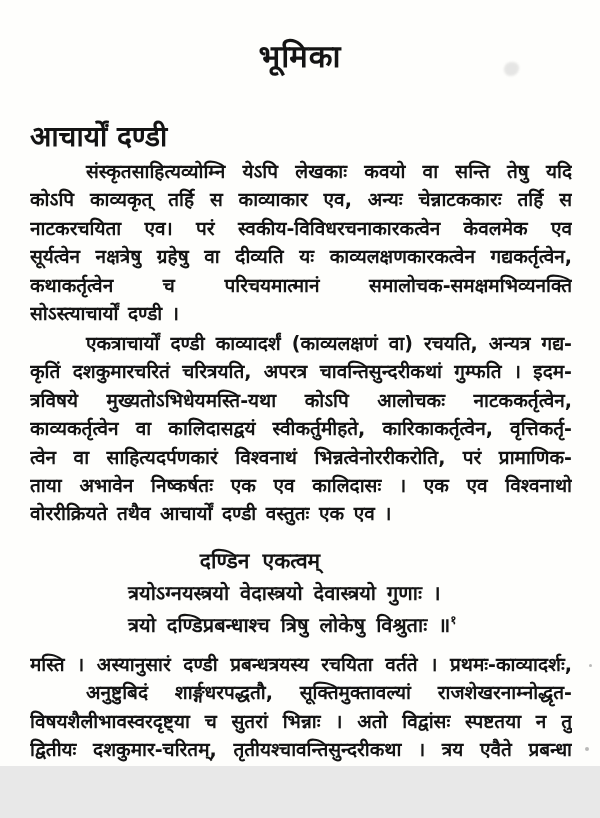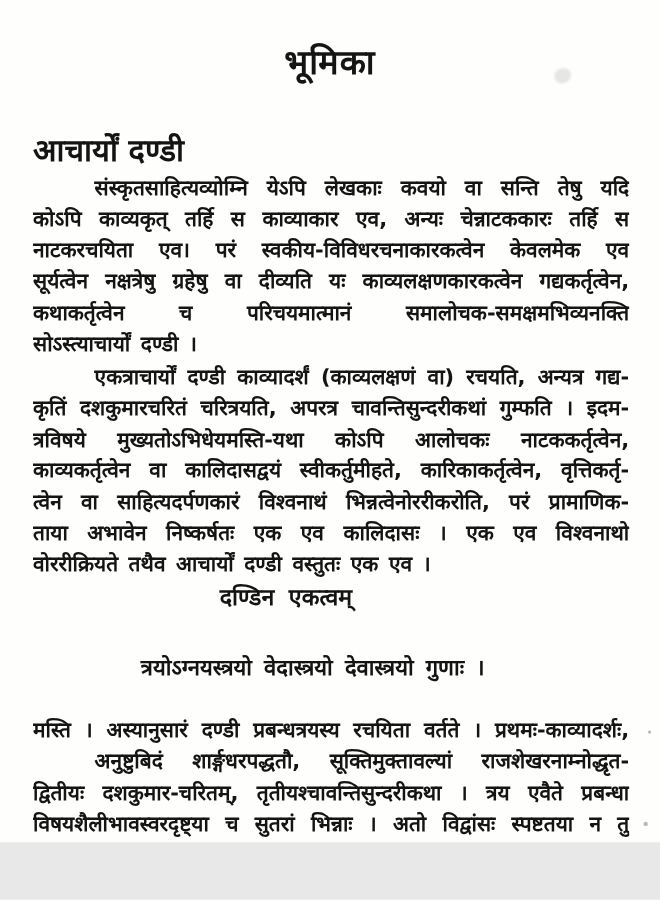--- a/index.html
+++ b/index.html
@@ -49,31 +49,31 @@
   .para-line {
     text-align: justify;
     text-align-last: justify;
     white-space: nowrap;
     overflow: hidden;
   }
   .line-left { text-align-last: left; }
   .indent { padding-left: 56px; }
   .subheading {
     position: absolute;
-    top: 528px;
+    top: 546px;
     left: 30px;
     width: 460px;
     text-align: center;
     font-size: 21px;
     font-weight: 700;
     word-spacing: 6px;
   }
   .verse {
     position: absolute;
-    top: 592px;
+    top: 578px;
     left: 128px;
     font-size: 20px;
     font-weight: 700;
     line-height: 31.5px;
     word-spacing: 4px;
   }
   .verse sup {
     font-size: 12px;
     vertical-align: super;
     line-height: 0;
@@ -127,25 +127,26 @@
     <div class="para-line">नाटकरचयिता एव। परं स्वकीय-विविधरचनाकारकत्वेन केवलमेक एव</div>
     <div class="para-line">सूर्यत्वेन नक्षत्रेषु ग्रहेषु वा दीव्यति यः काव्यलक्षणकारकत्वेन गद्यकर्तृत्वेन,</div>
     <div class="para-line">कथाकर्तृत्वेन च परिचयमात्मानं समालोचक-समक्षमभिव्यनक्ति</div>
     <div class="para-line line-left">सोऽस्त्याचार्यों दण्डी ।</div>
   </div>
 
   <div class="subheading">दण्डिन एकत्वम्</div>
 
   <div class="verse">
     <div class="verse-line">त्रयोऽग्नयस्त्रयो वेदास्त्रयो देवास्त्रयो गुणाः ।</div>
+    <div class="verse-line"><span>त्रयो दण्डिप्रबन्धाश्च त्रिषु लोकेषु विश्रुताः ॥</span><sup>१</sup></div>
   </div>
 
   <div class="para para-3">
     <div class="para-line">मस्ति । अस्यानुसारं दण्डी प्रबन्धत्रयस्य रचयिता वर्तते । प्रथमः-काव्यादर्शः,</div>
     <div class="para-line indent">अनुष्टुबिदं शार्ङ्गधरपद्धतौ, सूक्तिमुक्तावल्यां राजशेखरनाम्नोद्धृत-</div>
+    <div class="para-line">विषयशैलीभावस्वरदृष्ट्या च सुतरां भिन्नाः । अतो विद्वांसः स्पष्टतया न तु</div>
     <div class="para-line">द्वितीयः दशकुमार-चरितम्, तृतीयश्चावन्तिसुन्दरीकथा । त्रय एवैते प्रबन्धा</div>
-    <div class="para-line">विषयशैलीभावस्वरदृष्ट्या च सुतरां भिन्नाः । अतो विद्वांसः स्पष्टतया न तु</div>
   </div>
 
   <div class="scan-speck speck-1"></div>
   <div class="scan-speck speck-2"></div>
 
 </div>
 
 </body></html>

